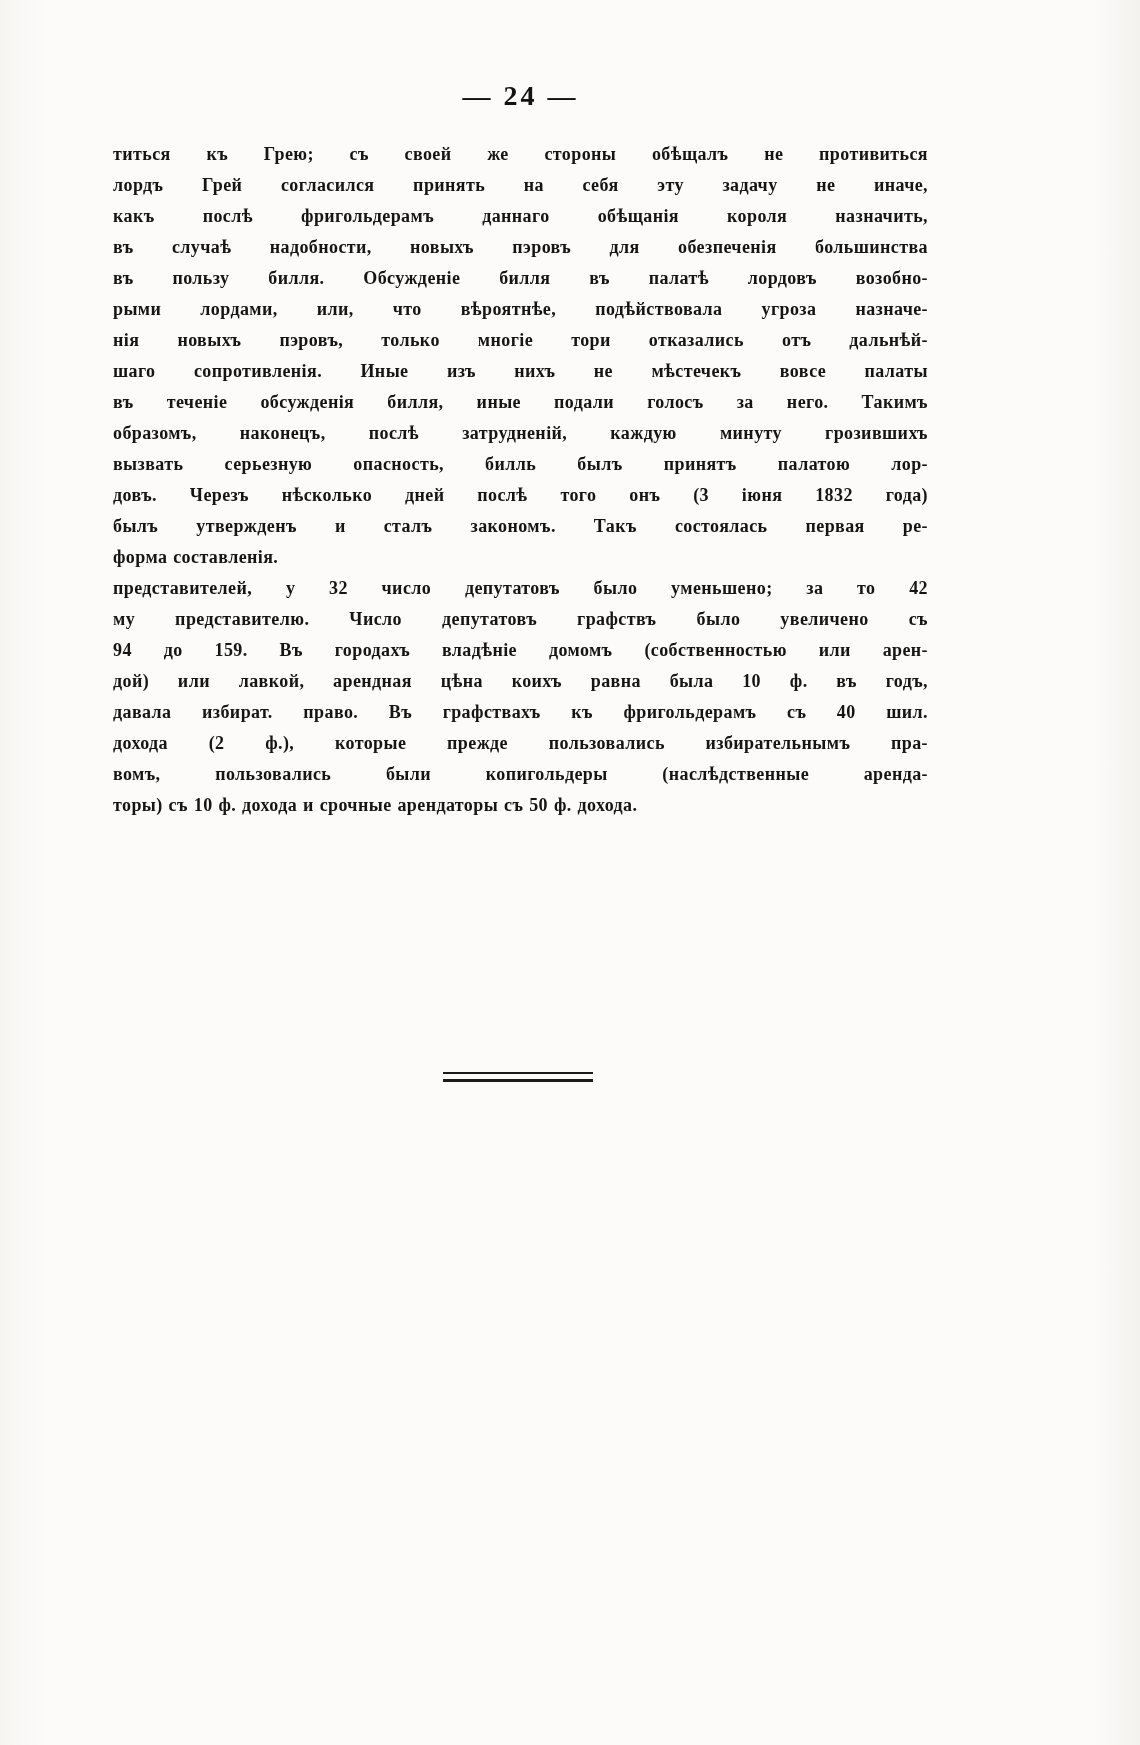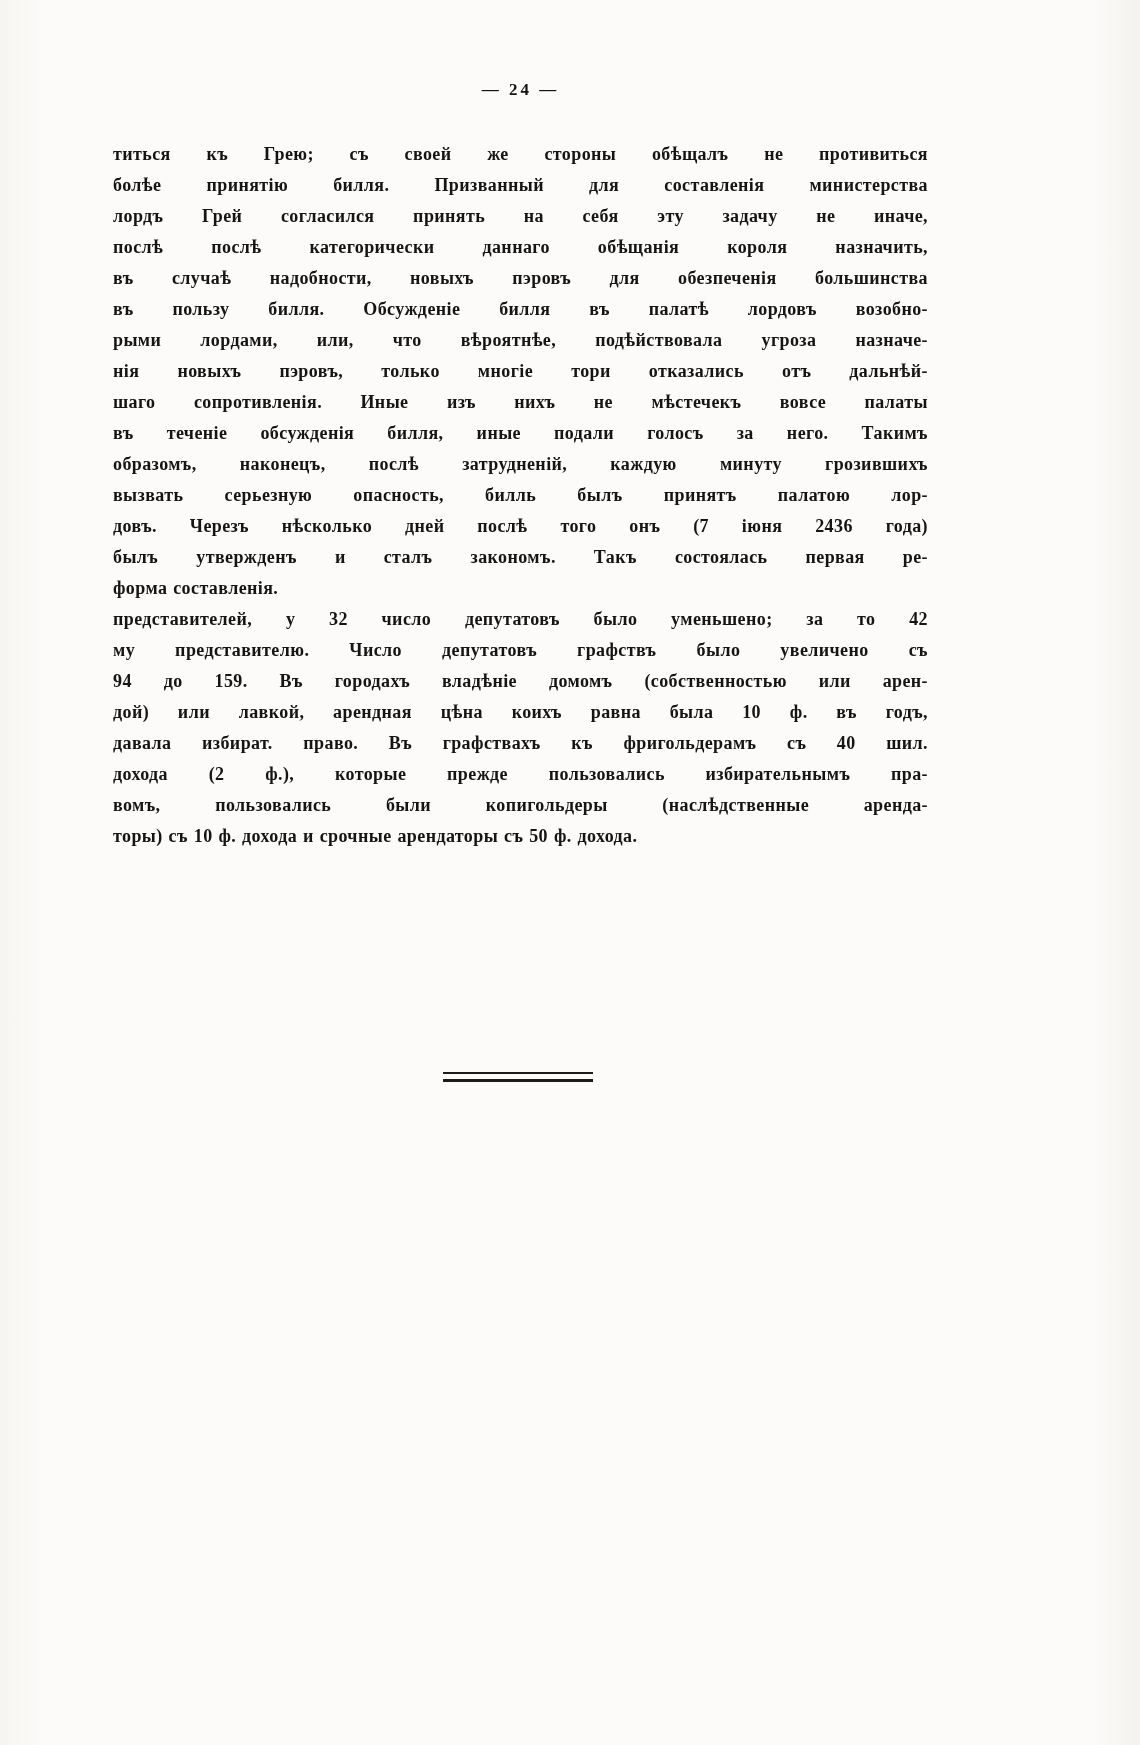--- a/index.html
+++ b/index.html
@@ -19,21 +19,21 @@
     position: absolute;
     inset: 0;
     background: linear-gradient(90deg, #f6f5f2 0%, #fcfbf9 4%, #fcfbf9 96%, #f3f2ef 100%);
   }
   .page-number {
     position: absolute;
     top: 80px;
     left: 113px;
     width: 815px;
     text-align: center;
-    font-size: 17px;
+    font-size: 28px;
     font-weight: bold;
     letter-spacing: 3px;
     color: #141210;
   }
   .text-block {
     position: absolute;
     top: 139px;
     left: 113px;
     width: 815px;
     font-size: 18px;
@@ -70,32 +70,31 @@
 </head>
 <body>
 
 <div class="scan-page">
 
   <div class="page-number">— 24 —</div>
 
   <div class="text-block">
       <div class="paragraph">
         <div class="text-line">титься къ Грею; съ своей же стороны обѣщалъ не противиться</div>
-        <div class="text-line">болѣе принятію билля. Призванный для составленія министерства</div>
         <div class="text-line">лордъ Грей согласился принять на себя эту задачу не иначе,</div>
-        <div class="text-line">послѣ послѣ категорически даннаго обѣщанія короля назначить,</div>
+        <div class="text-line">какъ послѣ фригольдерамъ даннаго обѣщанія короля назначить,</div>
         <div class="text-line">въ случаѣ надобности, новыхъ пэровъ для обезпеченія большинства</div>
         <div class="text-line">въ пользу билля. Обсужденіе билля въ палатѣ лордовъ возобно-</div>
         <div class="text-line">рыми лордами, или, что вѣроятнѣе, подѣйствовала угроза назначе-</div>
         <div class="text-line">нія новыхъ пэровъ, только многіе тори отказались отъ дальнѣй-</div>
         <div class="text-line">шаго сопротивленія. Иные изъ нихъ не мѣстечекъ вовсе палаты</div>
         <div class="text-line">въ теченіе обсужденія билля, иные подали голосъ за него. Такимъ</div>
         <div class="text-line">образомъ, наконецъ, послѣ затрудненій, каждую минуту грозившихъ</div>
         <div class="text-line">вызвать серьезную опасность, билль былъ принятъ палатою лор-</div>
-        <div class="text-line">довъ. Черезъ нѣсколько дней послѣ того онъ (7 іюня 2436 года)</div>
+        <div class="text-line">довъ. Черезъ нѣсколько дней послѣ того онъ (3 іюня 1832 года)</div>
         <div class="text-line">былъ утвержденъ и сталъ закономъ. Такъ состоялась первая ре-</div>
         <div class="text-line last-line">форма составленія.</div>
       </div>
       <div class="paragraph">
         <div class="text-line">представителей, у 32 число депутатовъ было уменьшено; за то 42</div>
         <div class="text-line">му представителю. Число депутатовъ графствъ было увеличено съ</div>
         <div class="text-line">94 до 159. Въ городахъ владѣніе домомъ (собственностью или арен-</div>
         <div class="text-line">дой) или лавкой, арендная цѣна коихъ равна была 10 ф. въ годъ,</div>
         <div class="text-line">давала избират. право. Въ графствахъ къ фригольдерамъ съ 40 шил.</div>
         <div class="text-line">дохода (2 ф.), которые прежде пользовались избирательнымъ пра-</div>

